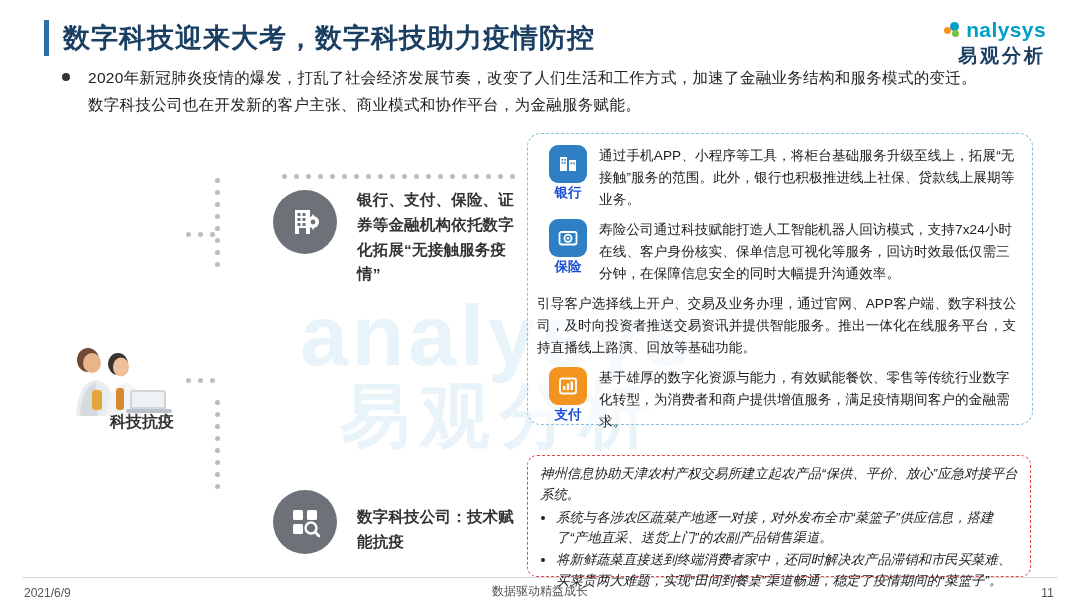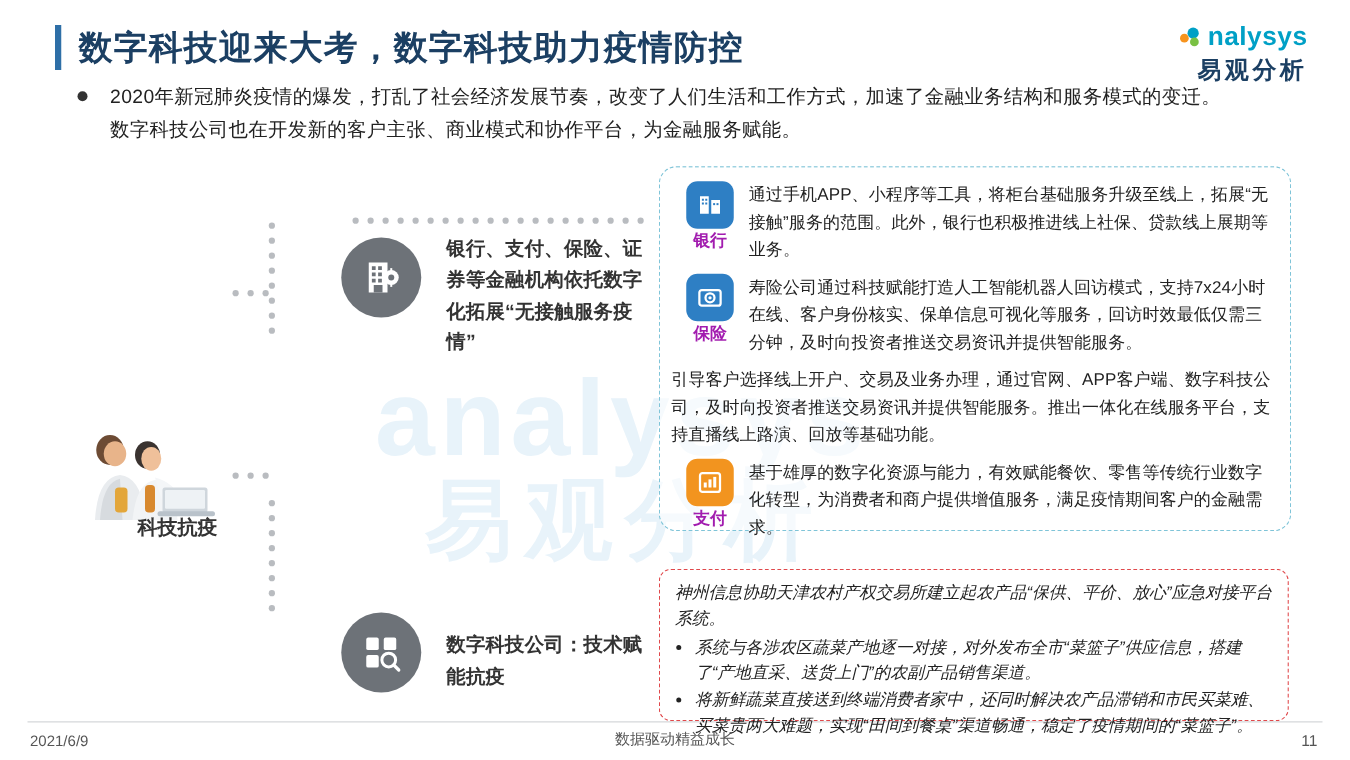--- a/index.html
+++ b/index.html
@@ -215,21 +215,21 @@
     width: 38px; height: 38px;
     border-radius: 9px;
     margin: 2px auto 1px;
     display: flex;
     align-items: center;
     justify-content: center;
   }
   .pic .cap {
     font-size: 13.5px;
     font-weight: bold;
-    color: #a21caf;
+    color: #1d4ed8;
     text-align: center;
   }
   .ptext {
     font-size: 13.6px;
     line-height: 1.62;
     color: #222;
     padding-top: 2px;
     letter-spacing: .1px;
   }
 
@@ -456,21 +456,21 @@
     <div class="pic">
       <div class="sq" style="background:#2e7fc4;">
         <svg width="22" height="22" viewBox="0 0 22 22">
           <rect x="2.5" y="5" width="17" height="12.5" rx="2" fill="none" stroke="#ffffff" stroke-width="1.8"></rect>
           <circle cx="11" cy="11.2" r="3.6" fill="none" stroke="#ffffff" stroke-width="1.8"></circle>
           <circle cx="11" cy="11.2" r="1.3" fill="#ffffff"></circle>
         </svg>
       </div>
       <div class="cap">保险</div>
     </div>
-    <div class="ptext">寿险公司通过科技赋能打造人工智能机器人回访模式，支持7x24小时在线、客户身份核实、保单信息可视化等服务，回访时效最低仅需三分钟，及时向投资者推送交易资讯并提供智能服务。</div>
+    <div class="ptext">寿险公司通过科技赋能打造人工智能机器人回访模式，支持7x24小时在线、客户身份核实、保单信息可视化等服务，回访时效最低仅需三分钟，在保障信息安全的同时大幅提升沟通效率。</div>
   </div>
 
   <div class="prow">
     <div class="ptext">引导客户选择线上开户、交易及业务办理，通过官网、APP客户端、数字科技公司，及时向投资者推送交易资讯并提供智能服务。推出一体化在线服务平台，支持直播线上路演、回放等基础功能。</div>
   </div>
 
   <div class="prow">
     <div class="pic">
       <div class="sq" style="background:#f2941f;">
         <svg width="22" height="22" viewBox="0 0 22 22">

